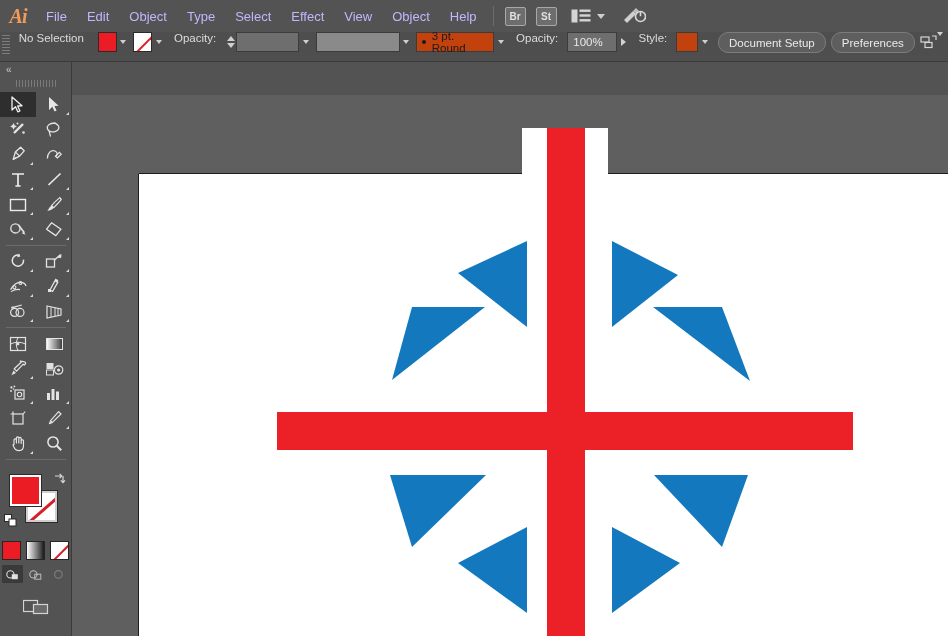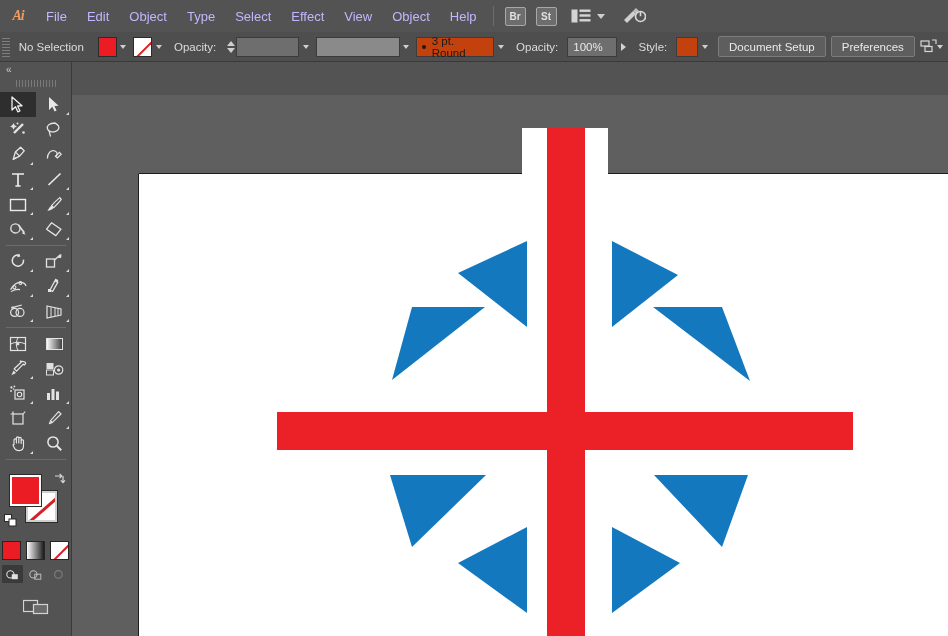--- a/index.html
+++ b/index.html
@@ -15,21 +15,21 @@
   
   .menubar {
     position: absolute; top: 0; left: 0; width: 948px; height: 32px;
     background: #535353;
     display: flex; align-items: center;
   }
   .ai-logo {
     width: 36px; height: 32px;
     display: flex; align-items: center; justify-content: center;
     font-family: "Liberation Serif", serif;
-    font-size: 14px; font-weight: bold; font-style: italic;
+    font-size: 20px; font-weight: bold; font-style: italic;
     color: #f49a5a; letter-spacing: -1px;
   }
   .menu-item {
     padding: 0 10px; height: 32px;
     display: flex; align-items: center;
     font-size: 13px; color: #c4b5fd;
     cursor: default;
   }
   .menu-sep {
     width: 1px; height: 20px; background: #6b6b6b; margin: 0 6px;
@@ -52,21 +52,21 @@
   }
   .caret.sm { border-left-width: 3.5px; border-right-width: 3.5px; border-top-width: 4.5px; }
   .menu-caret { margin-left: 5px; margin-right: 6px; }
   .ws-ico { margin-left: 10px; width: 26px; height: 20px; display:flex; align-items:center; justify-content:center; }
 
   
   .controlbar {
     position: absolute; top: 32px; left: 0; width: 948px; height: 30px;
     background: #4e4e4e;
     border-bottom: 1px solid #3a3a3a;
-    display: flex; align-items: center;
+    display: flex; 
     font-size: 11.5px; color: #dcdcdc;
   }
   .grip {
     width: 9px; height: 24px; margin-left: 2px;
     background-image: repeating-linear-gradient(to bottom, #7d7d7d 0 1px, transparent 1px 3px);
     background-size: 4px 100%; background-repeat: repeat-x;
     background-position: 2px 3px;
   }
   .cb-label { padding: 0 9px; white-space: nowrap; }
   .swatch-box {
@@ -98,21 +98,21 @@
     color: #e8e8e8; font-size: 11.5px;
   }
   .field.white { background: #c2410c; color: #1b1b1b; }
   .field.flat  { background: #8a8a8a; }
   .brush-field {
     width: 90px; justify-content: center; gap: 6px;
   }
   .dot { width: 4px; height: 4px; border-radius: 50%; background: #1b1b1b; }
   .cb-btn {
     height: 21px; padding: 0 10px;
-    background: #5e5e5e; border: 1px solid #7c7c7c; border-radius: 2px;
+    background: #5e5e5e; border: 1px solid #7c7c7c; border-radius: 10px;
     display: flex; align-items: center; color: #eaeaea; font-size: 11.5px;
     cursor: pointer; white-space: nowrap;
   }
   .chev-right {
     width:0;height:0;border-top:4px solid transparent;border-bottom:4px solid transparent;
     border-left:5px solid #d2d2d2;
   }
 
   
   .tabbar {

